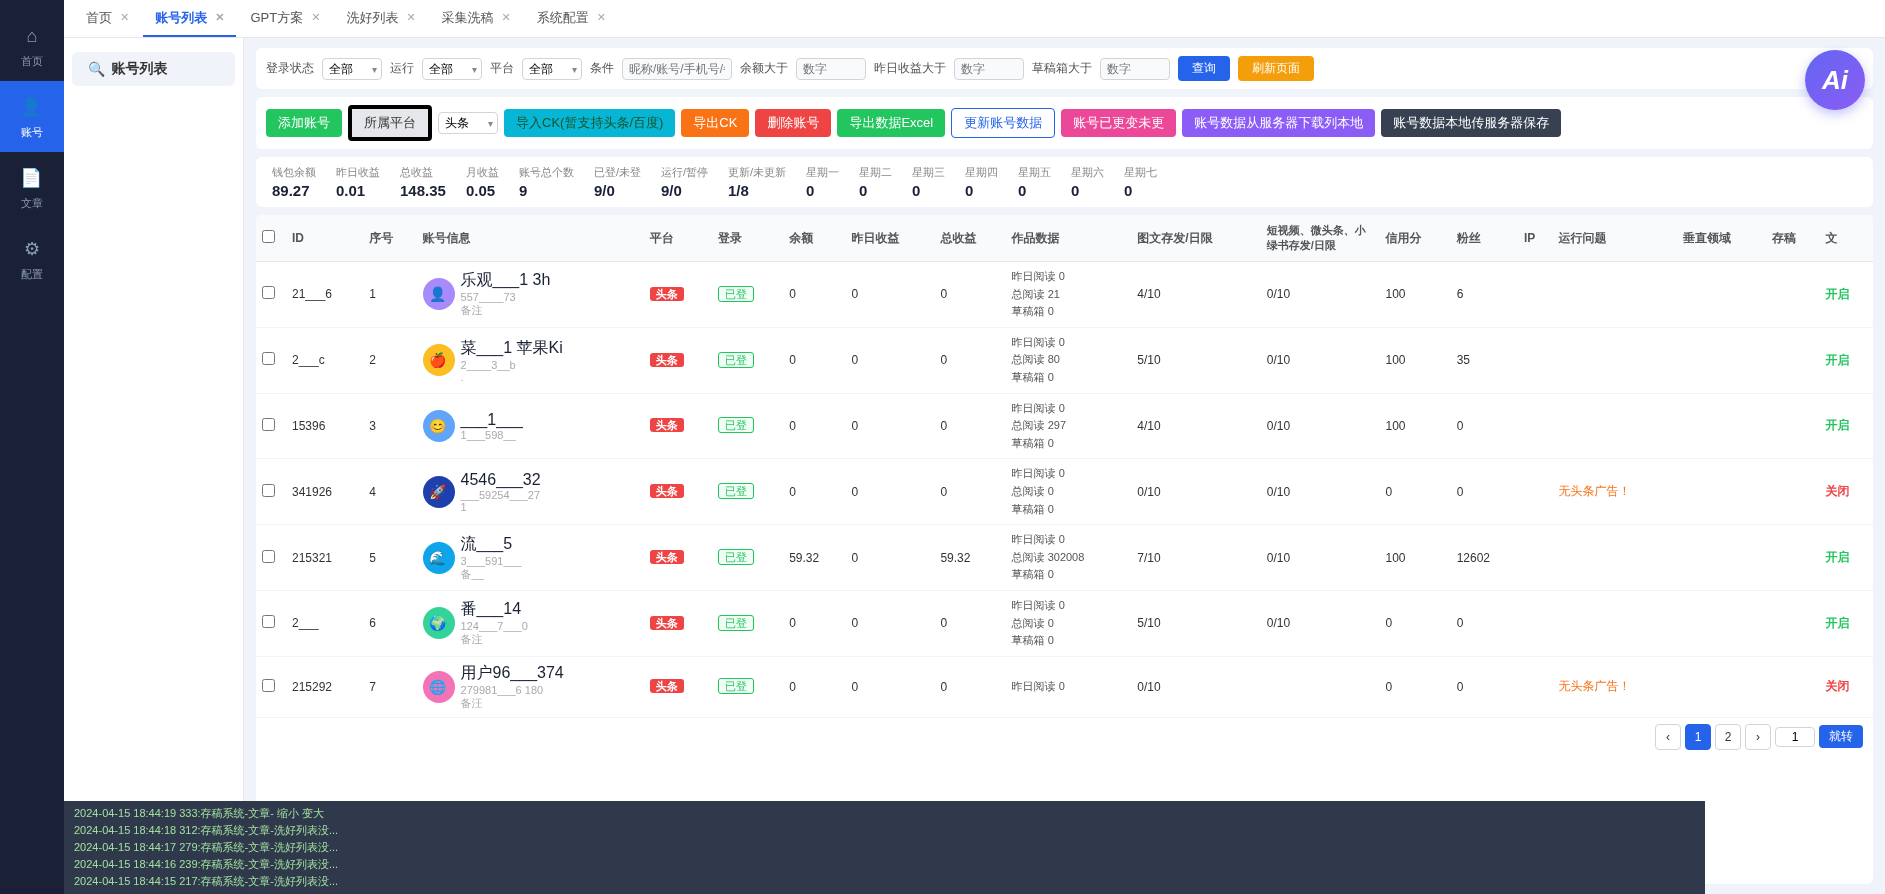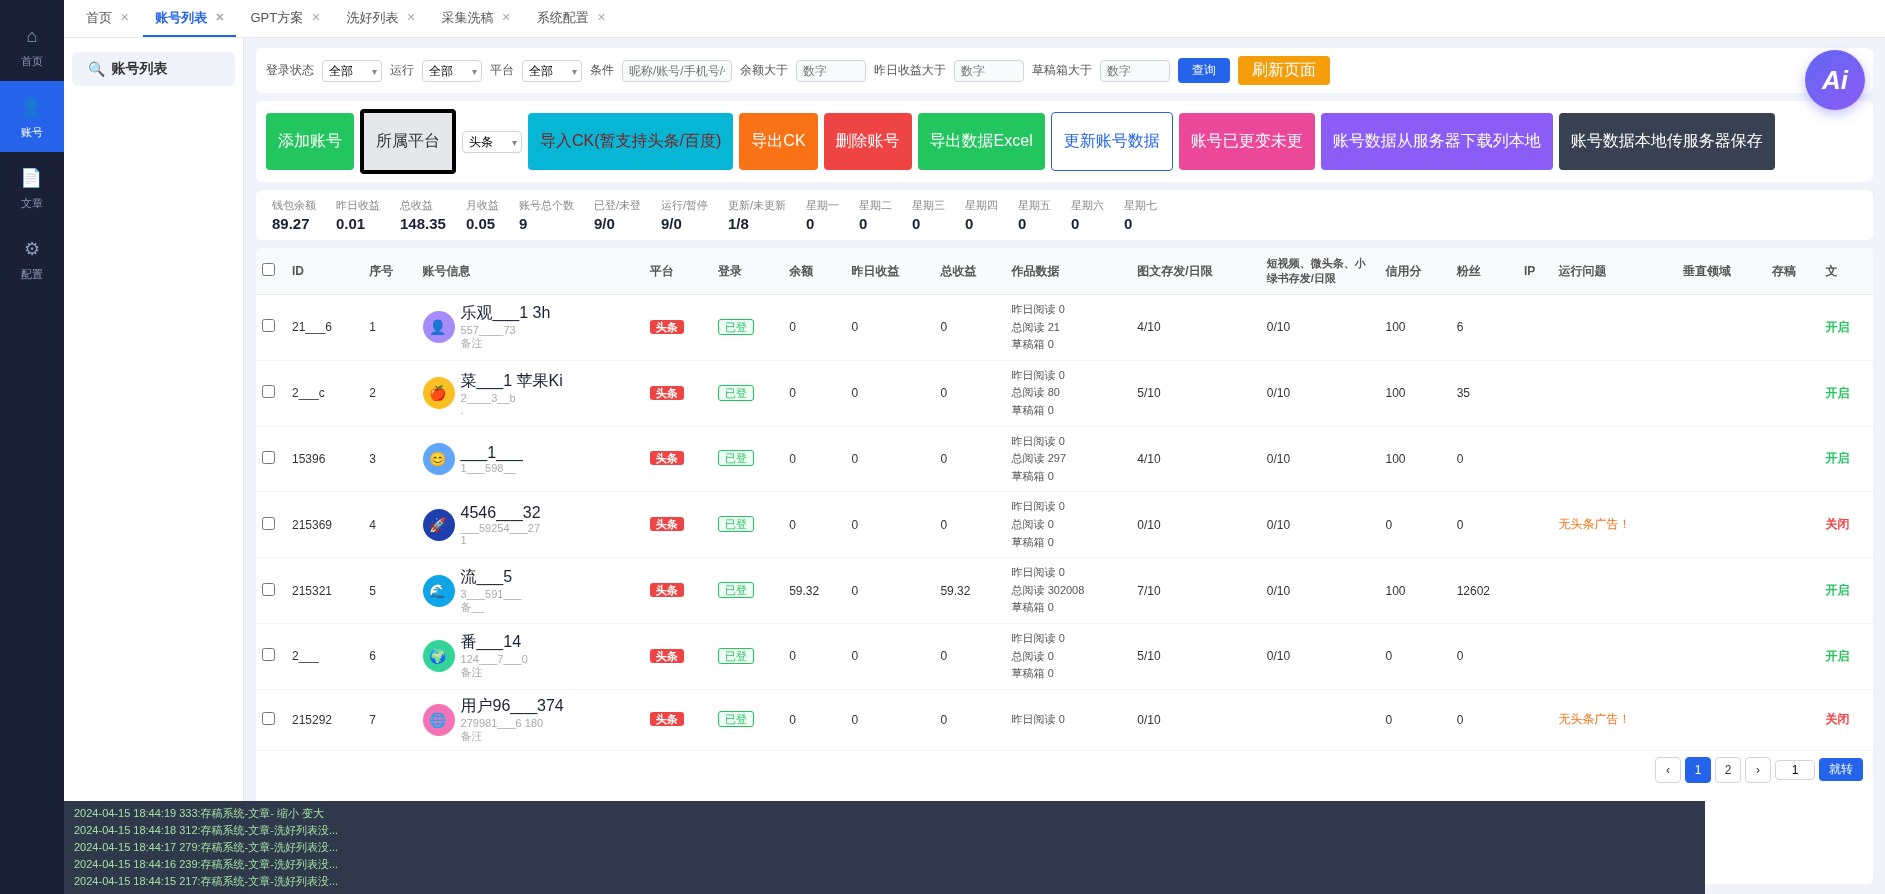--- a/index.html
+++ b/index.html
@@ -162,44 +162,44 @@
       cursor: pointer;
       font-size: 12px;
     }
     .btn-refresh-page {
       background: #f59e0b;
       color: #fff;
       border: none;
       border-radius: 4px;
       padding: 4px 14px;
       cursor: pointer;
-      font-size: 16px;
+      font-size: 12px;
     }
 
     
     .btn-row {
       background: #fff;
       border-radius: 6px;
       padding: 8px 10px;
       display: flex;
       align-items: center;
       gap: 6px;
       flex-wrap: wrap;
     }
     .btn {
       border: none;
       border-radius: 4px;
-      padding: 18px 12px;
-      cursor: pointer;
-      font-size: 16px;
+      padding: 5px 12px;
+      cursor: pointer;
+      font-size: 13px;
       white-space: nowrap;
     }
     .btn-green { background: #22c55e; color: #fff; }
     .btn-gray { background: #e5e7eb; color: #333; border: 4px solid #000000; }
-    .btn-teal { background: #06b6d4; color: #7f1d1d; }
+    .btn-teal { background: #06b6d4; color: #14532d; }
     .btn-orange { background: #f97316; color: #fff; }
     .btn-red { background: #ef4444; color: #fff; }
     .btn-blue-outline { background: #fff; color: #2563eb; border: 1px solid #2563eb; }
     .btn-purple { background: #8b5cf6; color: #fff; }
     .btn-pink { background: #ec4899; color: #fff; }
     .btn-dark { background: #374151; color: #fff; }
     .btn-cyan { background: #0ea5e9; color: #fff; }
 
     
     .summary-row {
@@ -698,21 +698,21 @@
     <td>100</td>
     <td>0</td>
     <td></td>
     <td style="color:#f97316"></td>
     <td></td>
     <td></td>
     <td><span class="status-open">开启</span></td>
   </tr>
               <tr>
     <td class="checkbox-cell"><input type="checkbox" style=""></td>
-    <td>215369</td>
+    <td>341926</td>
     <td>4</td>
     <td>
       <div class="account-info">
         <div class="account-avatar" style="background:#1e40af;">🚀</div>
         <div class="account-text">
           <span class="account-name">4546___32</span>
           <span class="account-sub">___59254___27</span>
           <span class="account-sub">1</span>
         </div>
       </div>

